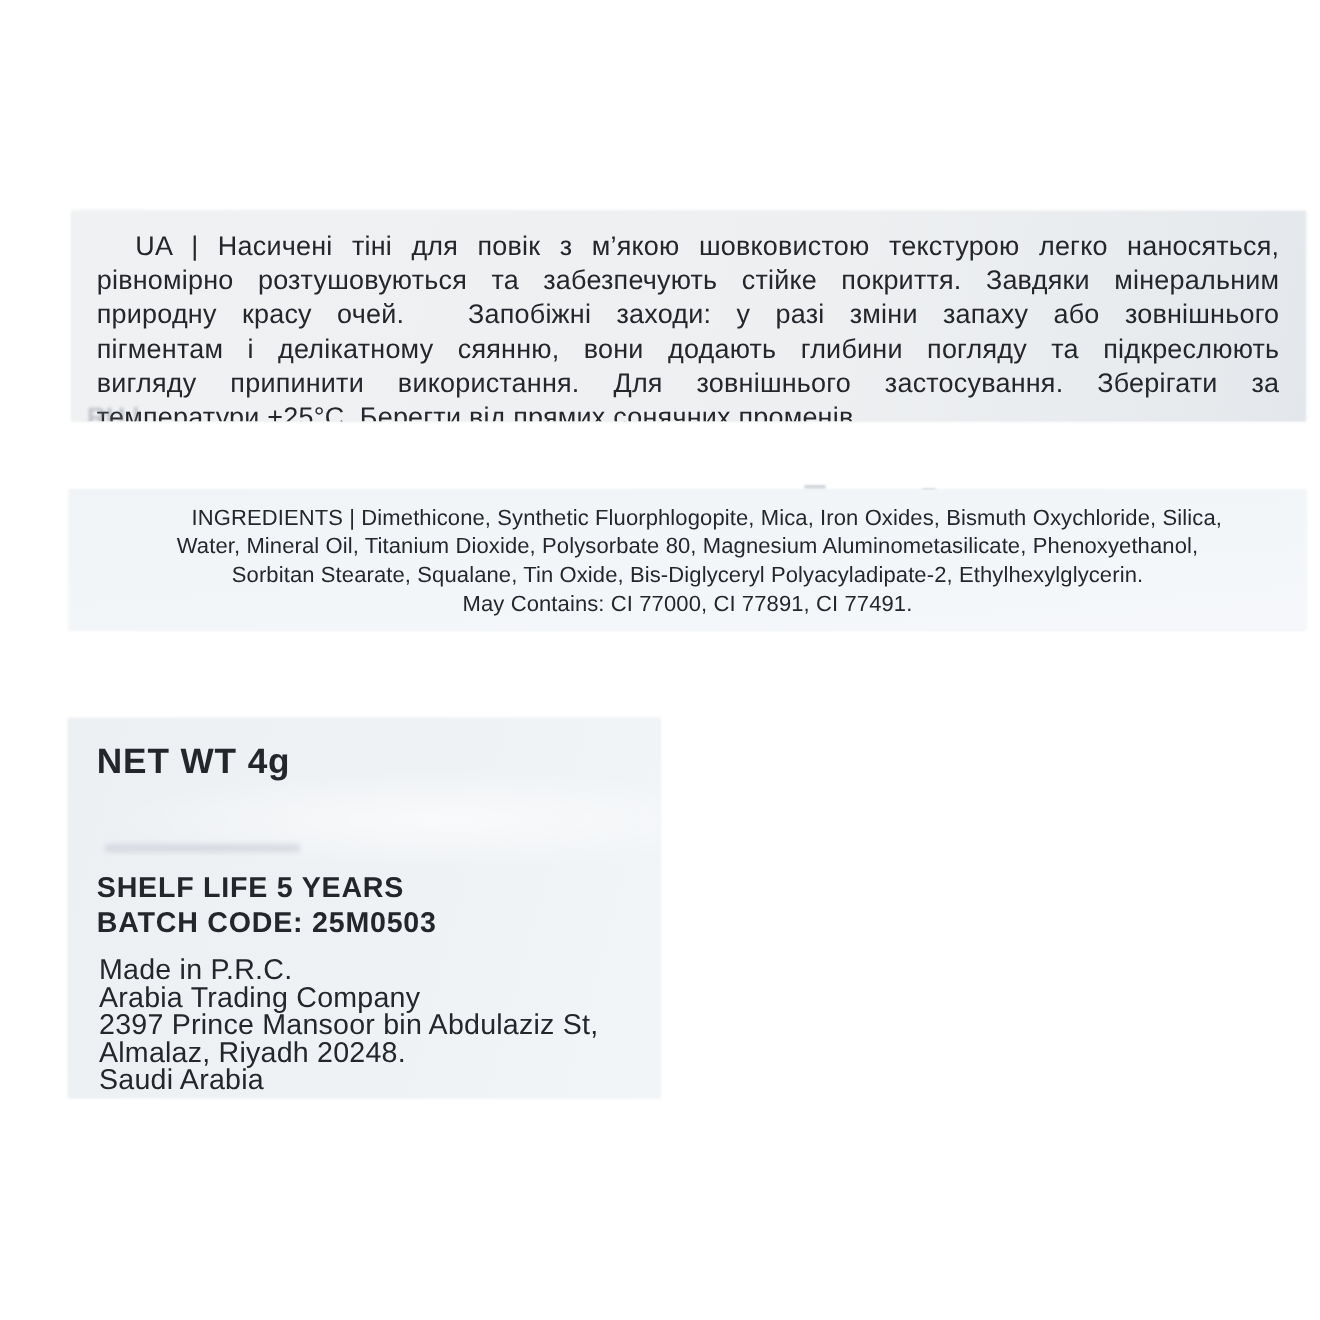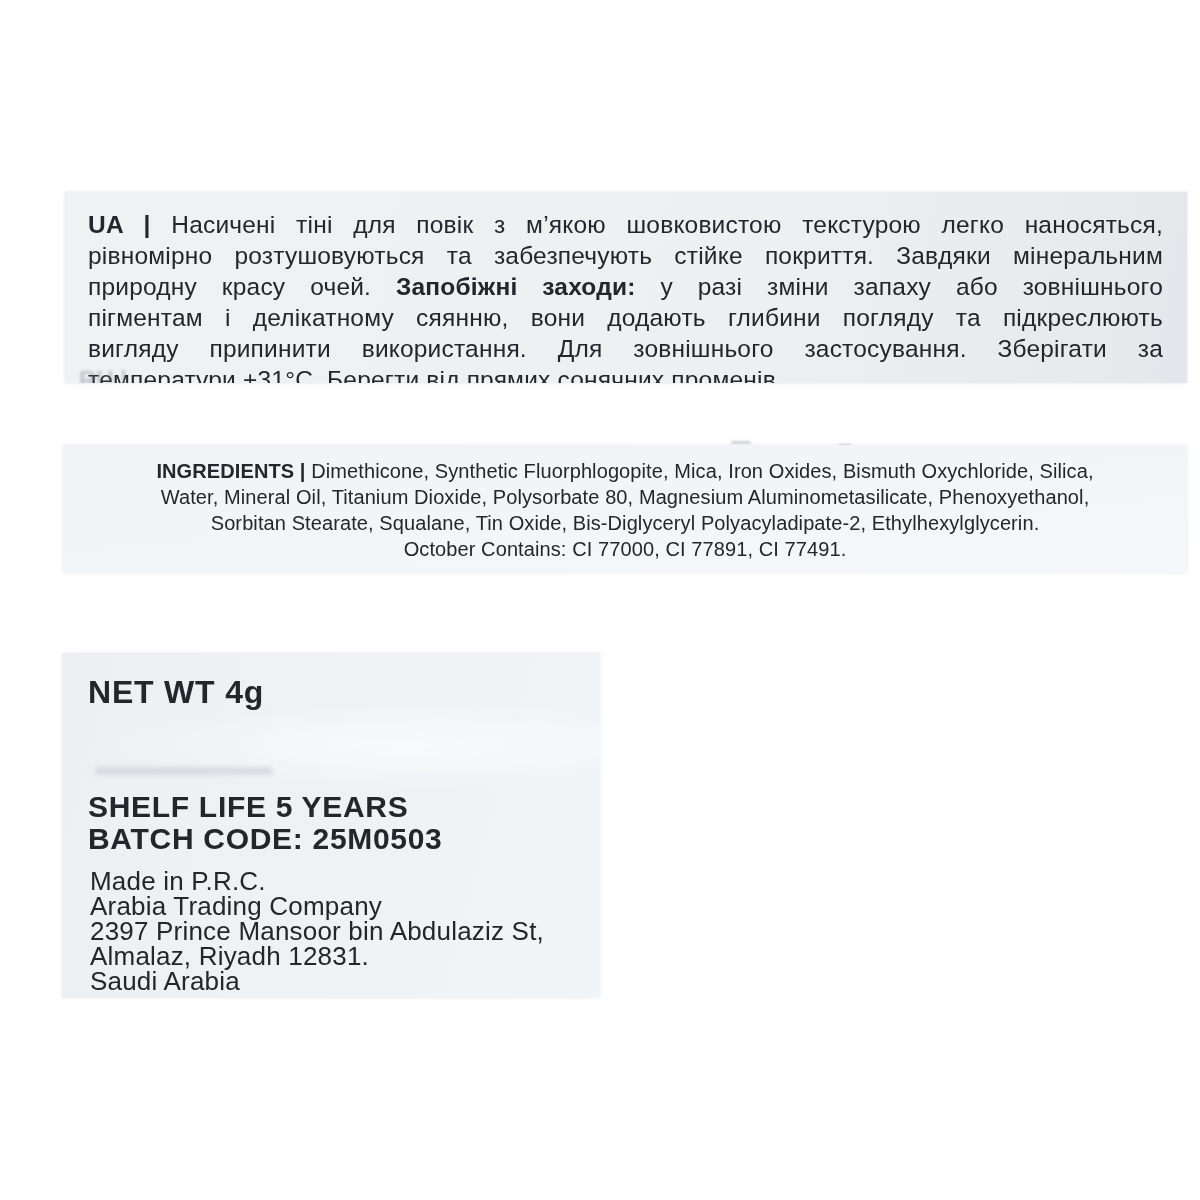--- a/index.html
+++ b/index.html
@@ -26,21 +26,21 @@
     line-height: 31px;
     box-shadow: 0 0 3px rgba(190,196,204,0.45);
   }
   .ua-line {
     text-align: justify;
     text-align-last: justify;
     white-space: normal;
     letter-spacing: 0.2px;
   }
   .ua-line.last { text-align-last: left; }
-  .b { font-weight: bold; }
+  .b { font-weight: normal; margin-left: 35px; }
 
   .ghost-ru {
     position: absolute;
     left: 14px; top: 172px;
     font-size: 24px; font-weight: bold;
     color: rgba(116, 124, 138, 0.38);
     filter: blur(1.4px);
   }
 
   
@@ -84,62 +84,62 @@
   .ghost-line {
     position: absolute;
     left: 33px; top: 114px;
     width: 178px; height: 8px;
     background: rgba(158, 166, 180, 0.28);
     filter: blur(2.2px);
     border-radius: 4px;
   }
   .shelf-batch {
     margin: 80px 0 0 26px;
-    font-size: 30px;
+    font-size: 26px;
     font-weight: bold;
     line-height: 31.5px;
     letter-spacing: 0.7px;
   }
   .address {
     margin: 15px 0 0 28px;
     font-size: 26px;
     line-height: 25px;
     letter-spacing: 0.2px;
   }
 </style>
 </head>
 <body>
 
 <div class="label-block" id="ua-block">
   <div class="ua-line"><span class="b">UA | </span><span>Насичені тіні для повік з м’якою шовковистою текстурою легко наносяться,</span></div>
   <div class="ua-line"><span>рівномірно розтушовуються та забезпечують стійке покриття. Завдяки мінеральним</span></div>
   <div class="ua-line"><span>природну красу очей. </span><span class="b">Запобіжні заходи:</span><span> у разі зміни запаху або зовнішнього</span></div>
   <div class="ua-line"><span>пігментам і делікатному сяянню, вони додають глибини погляду та підкреслюють</span></div>
   <div class="ua-line"><span>вигляду припинити використання. Для зовнішнього застосування. Зберігати за</span></div>
-  <div class="ua-line last"><span>температури +31°С. Берегти від прямих сонячних променів.</span></div>
+  <div class="ua-line last"><span>температури +25°С. Берегти від прямих сонячних променів.</span></div>
   <div class="ghost-ru">RU |</div>
 </div>
 
 <div class="speck" id="speck-1"></div>
 <div class="speck" id="speck-2"></div>
 
 <div class="label-block" id="ingredients-block">
   <div><span class="b">INGREDIENTS | </span><span>Dimethicone, Synthetic Fluorphlogopite, Mica, Iron Oxides, Bismuth Oxychloride, Silica,</span></div>
   <div>Water, Mineral Oil, Titanium Dioxide, Polysorbate 80, Magnesium Aluminometasilicate, Phenoxyethanol,</div>
   <div>Sorbitan Stearate, Squalane, Tin Oxide, Bis-Diglyceryl Polyacyladipate-2, Ethylhexylglycerin.</div>
-  <div>October Contains: CI 77000, CI 77891, CI 77491.</div>
+  <div>May Contains: CI 77000, CI 77891, CI 77491.</div>
 </div>
 
 <div class="label-block" id="info-block">
   <div class="net-wt">NET WT 4g</div>
   <div class="ghost-line"></div>
   <div class="shelf-batch">
     <div>SHELF LIFE 5 YEARS</div>
     <div>BATCH CODE: 25M0503</div>
   </div>
   <div class="address">
     <div>Made in P.R.C.</div>
     <div>Arabia Trading Company</div>
     <div>2397 Prince Mansoor bin Abdulaziz St,</div>
-    <div>Almalaz, Riyadh 12831.</div>
+    <div>Almalaz, Riyadh 20248.</div>
     <div>Saudi Arabia</div>
   </div>
 </div>
 
 </body></html>

